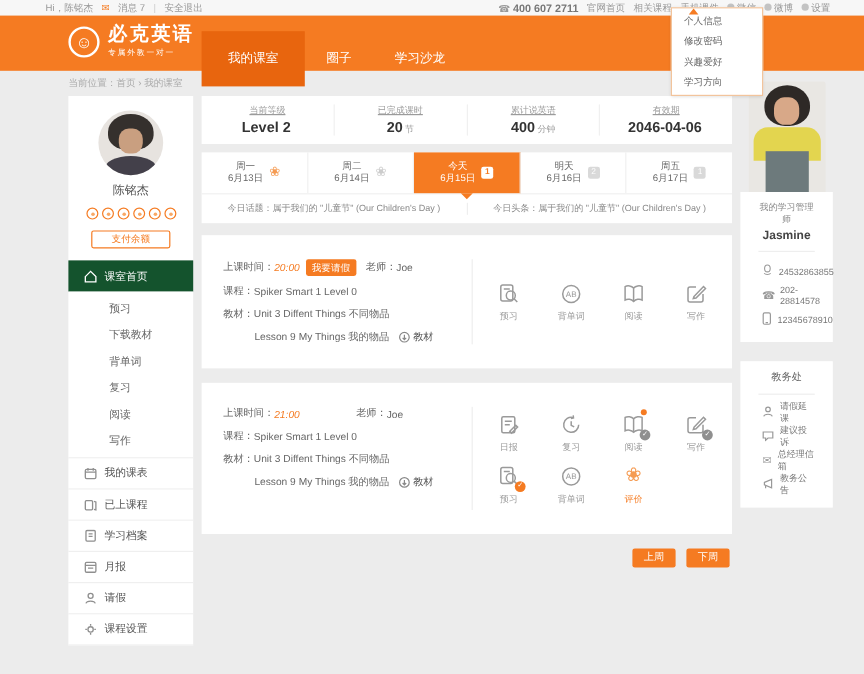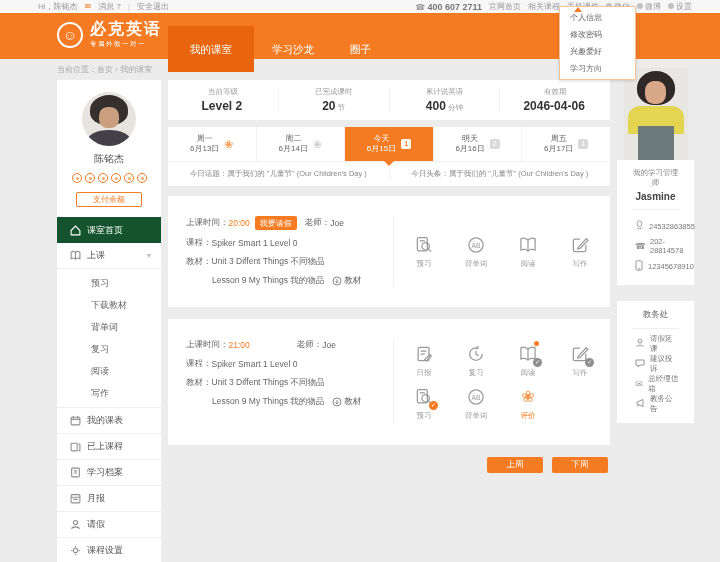--- a/index.html
+++ b/index.html
@@ -63,21 +63,21 @@
   .menu-item.active .m-ic svg { stroke:#fff; }
   .menu-item .chev { margin-left:auto; margin-right:10px; color:#bbb; font-size:8px; }
   .submenu { background:#fff; border-bottom:1px solid #efefef; padding:3px 0; }
   .submenu-item { height:22px; line-height:22px; padding-left:34px; font-size:9px; color:#666; cursor:pointer; }
 
   
   .main-col { position:absolute; left:168px; top:80px; width:442px; }
   .stats-card { background:#fff; height:40px; display:flex; align-items:center; margin-bottom:7px; }
   .stat { flex:1; text-align:center; }
   .stat + .stat { border-left:1px solid #f0f0f0; }
-  .stat-label { font-size:7.5px; color:#9b9b9b; }
+  .stat-label { font-size:7.5px; color:#9b9b9b;text-decoration:underline; }
   .stat-value { font-size:12px; font-weight:bold; color:#333; margin-top:2px; }
   .stat-unit { font-size:7.5px; font-weight:normal; color:#9b9b9b; margin-left:2px; }
 
   .week-tabs { display:flex; height:34px; background:#fff; }
   .week-tab { flex:1; display:flex; align-items:center; justify-content:center; gap:5px;
     border-right:1px solid #f0f0f0; cursor:pointer; position:relative; }
   .week-tab:last-child { border-right:none; }
   .wt-text { text-align:center; font-size:8px; color:#666; line-height:10px; }
   .week-tab.active { background:#f57b22; }
   .week-tab.active .wt-text { color:#fff; }
@@ -92,21 +92,21 @@
 
   .topic-bar { background:#fff; border-top:1px solid #f0f0f0; height:25px; display:flex;
     align-items:center; margin-bottom:10px; }
   .topic { flex:1; text-align:center; font-size:7.5px; color:#888; }
   .topic + .topic { border-left:1px solid #eee; }
 
   .lesson-card { background:#fff; display:flex; margin-bottom:12px; padding:20px 0; }
   .lesson-info { width:225px; padding-left:18px; font-size:8.5px; color:#666; }
   .li-row { margin-bottom:7px; display:flex; align-items:center; flex-wrap:wrap; }
   .li-row:last-child { margin-bottom:0; }
-  .time-val { color:#f57b22; margin-right:5px; }
+  .time-val { color:#f57b22; margin-right:5px;font-style:italic; }
   .leave-badge { background:#f57b22; color:#fff; font-size:8px; padding:1.5px 5px; border-radius:2px;
     margin-right:8px; cursor:pointer; }
   .teacher-gap { margin-left:10px; }
   .mat-line2 { padding-left:26px; display:flex; align-items:center; gap:4px; }
   .dl-link { display:inline-flex; align-items:center; gap:2px; color:#555; cursor:pointer; margin-left:4px; }
   .dl-link svg { stroke:#888; }
 
   .lesson-actions { flex:1; border-left:1px solid #eee; display:flex; flex-wrap:wrap;
     align-content:center; justify-content:center; padding:0 4px; }
   .action { width:25%; display:flex; flex-direction:column; align-items:center; gap:3px;
@@ -116,21 +116,21 @@
   .icon-wrap { position:relative; width:22px; height:22px; display:flex; align-items:center; justify-content:center; }
   .icon-wrap svg { stroke:#9a9a9a; }
   .chip { position:absolute; right:-3px; bottom:-2px; width:9px; height:9px; border-radius:50%;
     color:#fff; font-size:6px; line-height:9px; text-align:center; }
   .chip.gray { background:#8f8f8f; }
   .chip.orange { background:#f57b22; }
   .dot-orange { position:absolute; right:0; top:-2px; width:5px; height:5px; border-radius:50%; background:#f57b22; }
   .flower-act { font-size:16px; color:#f59b52; line-height:18px; }
 
   .pager { display:flex; justify-content:flex-end; gap:9px; margin-top:6px; padding-right:2px; }
-  .pager-btn { width:56px; height:16px; background:#f57b22; color:#fff; border:none; border-radius:2px;
+  .pager-btn { width:36px; height:16px; background:#f57b22; color:#fff; border:none; border-radius:2px;
     font-size:8.5px; cursor:pointer; font-family:inherit; }
 
   
   .right-col { position:absolute; left:617px; top:68px; width:77px; }
   .photo { width:64px; height:92px; margin:0 auto; position:relative; background:#e9e7e3; border-radius:2px 2px 0 0; overflow:hidden; }
   .photo .hair { position:absolute; top:3px; left:13px; width:38px; height:34px; background:#2e2926; border-radius:50% 50% 45% 45%; }
   .photo .face { position:absolute; top:13px; left:21px; width:21px; height:23px; background:#d8a888; border-radius:42%; }
   .photo .scarf { position:absolute; top:38px; left:4px; width:56px; height:28px; background:#e3d54f; border-radius:12px 12px 0 0; }
   .photo .shirt { position:absolute; bottom:0; left:14px; width:36px; height:34px; background:#6d7a7c; }
   .side-card { background:#fff; padding:8px 15px 9px; }
@@ -176,22 +176,22 @@
   <div class="header">
     <div class="logo">
       <div class="logo-badge">☺</div>
       <div>
         <div class="logo-title">必克英语</div>
         <div class="logo-sub">专属外教一对一</div>
       </div>
     </div>
     <div class="nav-tabs">
       <div class="nav-tab active">我的课室</div>
+      <div class="nav-tab">圈子</div>
       <div class="nav-tab">学习沙龙</div>
-      <div class="nav-tab">圈子</div>
     </div>
   </div>
 
   <div class="dropdown">
     <div class="dropdown-item">个人信息</div>
     <div class="dropdown-item">修改密码</div>
     <div class="dropdown-item">兴趣爱好</div>
     <div class="dropdown-item">学习方向</div>
   </div>
 
@@ -222,30 +222,20 @@
 
     <div class="menu">
       <div class="menu-item active">
         <span class="m-ic">
           <svg width="11" height="11" viewBox="0 0 10 10" fill="none" stroke-width="1">
               <path d="M1,5 L5,1 L9,5 V9 H1 Z"></path>
             </svg>
         </span>
         <span>课室首页</span>
       </div>
-      <div class="menu-item">
-        <span class="m-ic">
-          <svg width="11" height="11" viewBox="0 0 10 10" fill="none" stroke-width="1">
-              <path d="M1,2 C2.7,1 4.4,1.4 5,2.4 C5.6,1.4 7.3,1 9,2 V8 C7.3,7 5.6,7.4 5,8.4 C4.4,7.4 2.7,7 1,8 Z"></path>
-              <path d="M5,2.4 V8.4"></path>
-            </svg>
-        </span>
-        <span>上课</span>
-        <span class="chev">▾</span>
-      </div>
       <div class="submenu">
         <div class="submenu-item">预习</div>
         <div class="submenu-item">下载教材</div>
         <div class="submenu-item">背单词</div>
         <div class="submenu-item">复习</div>
         <div class="submenu-item">阅读</div>
         <div class="submenu-item">写作</div>
       </div>
       <div class="menu-item">
         <span class="m-ic">

